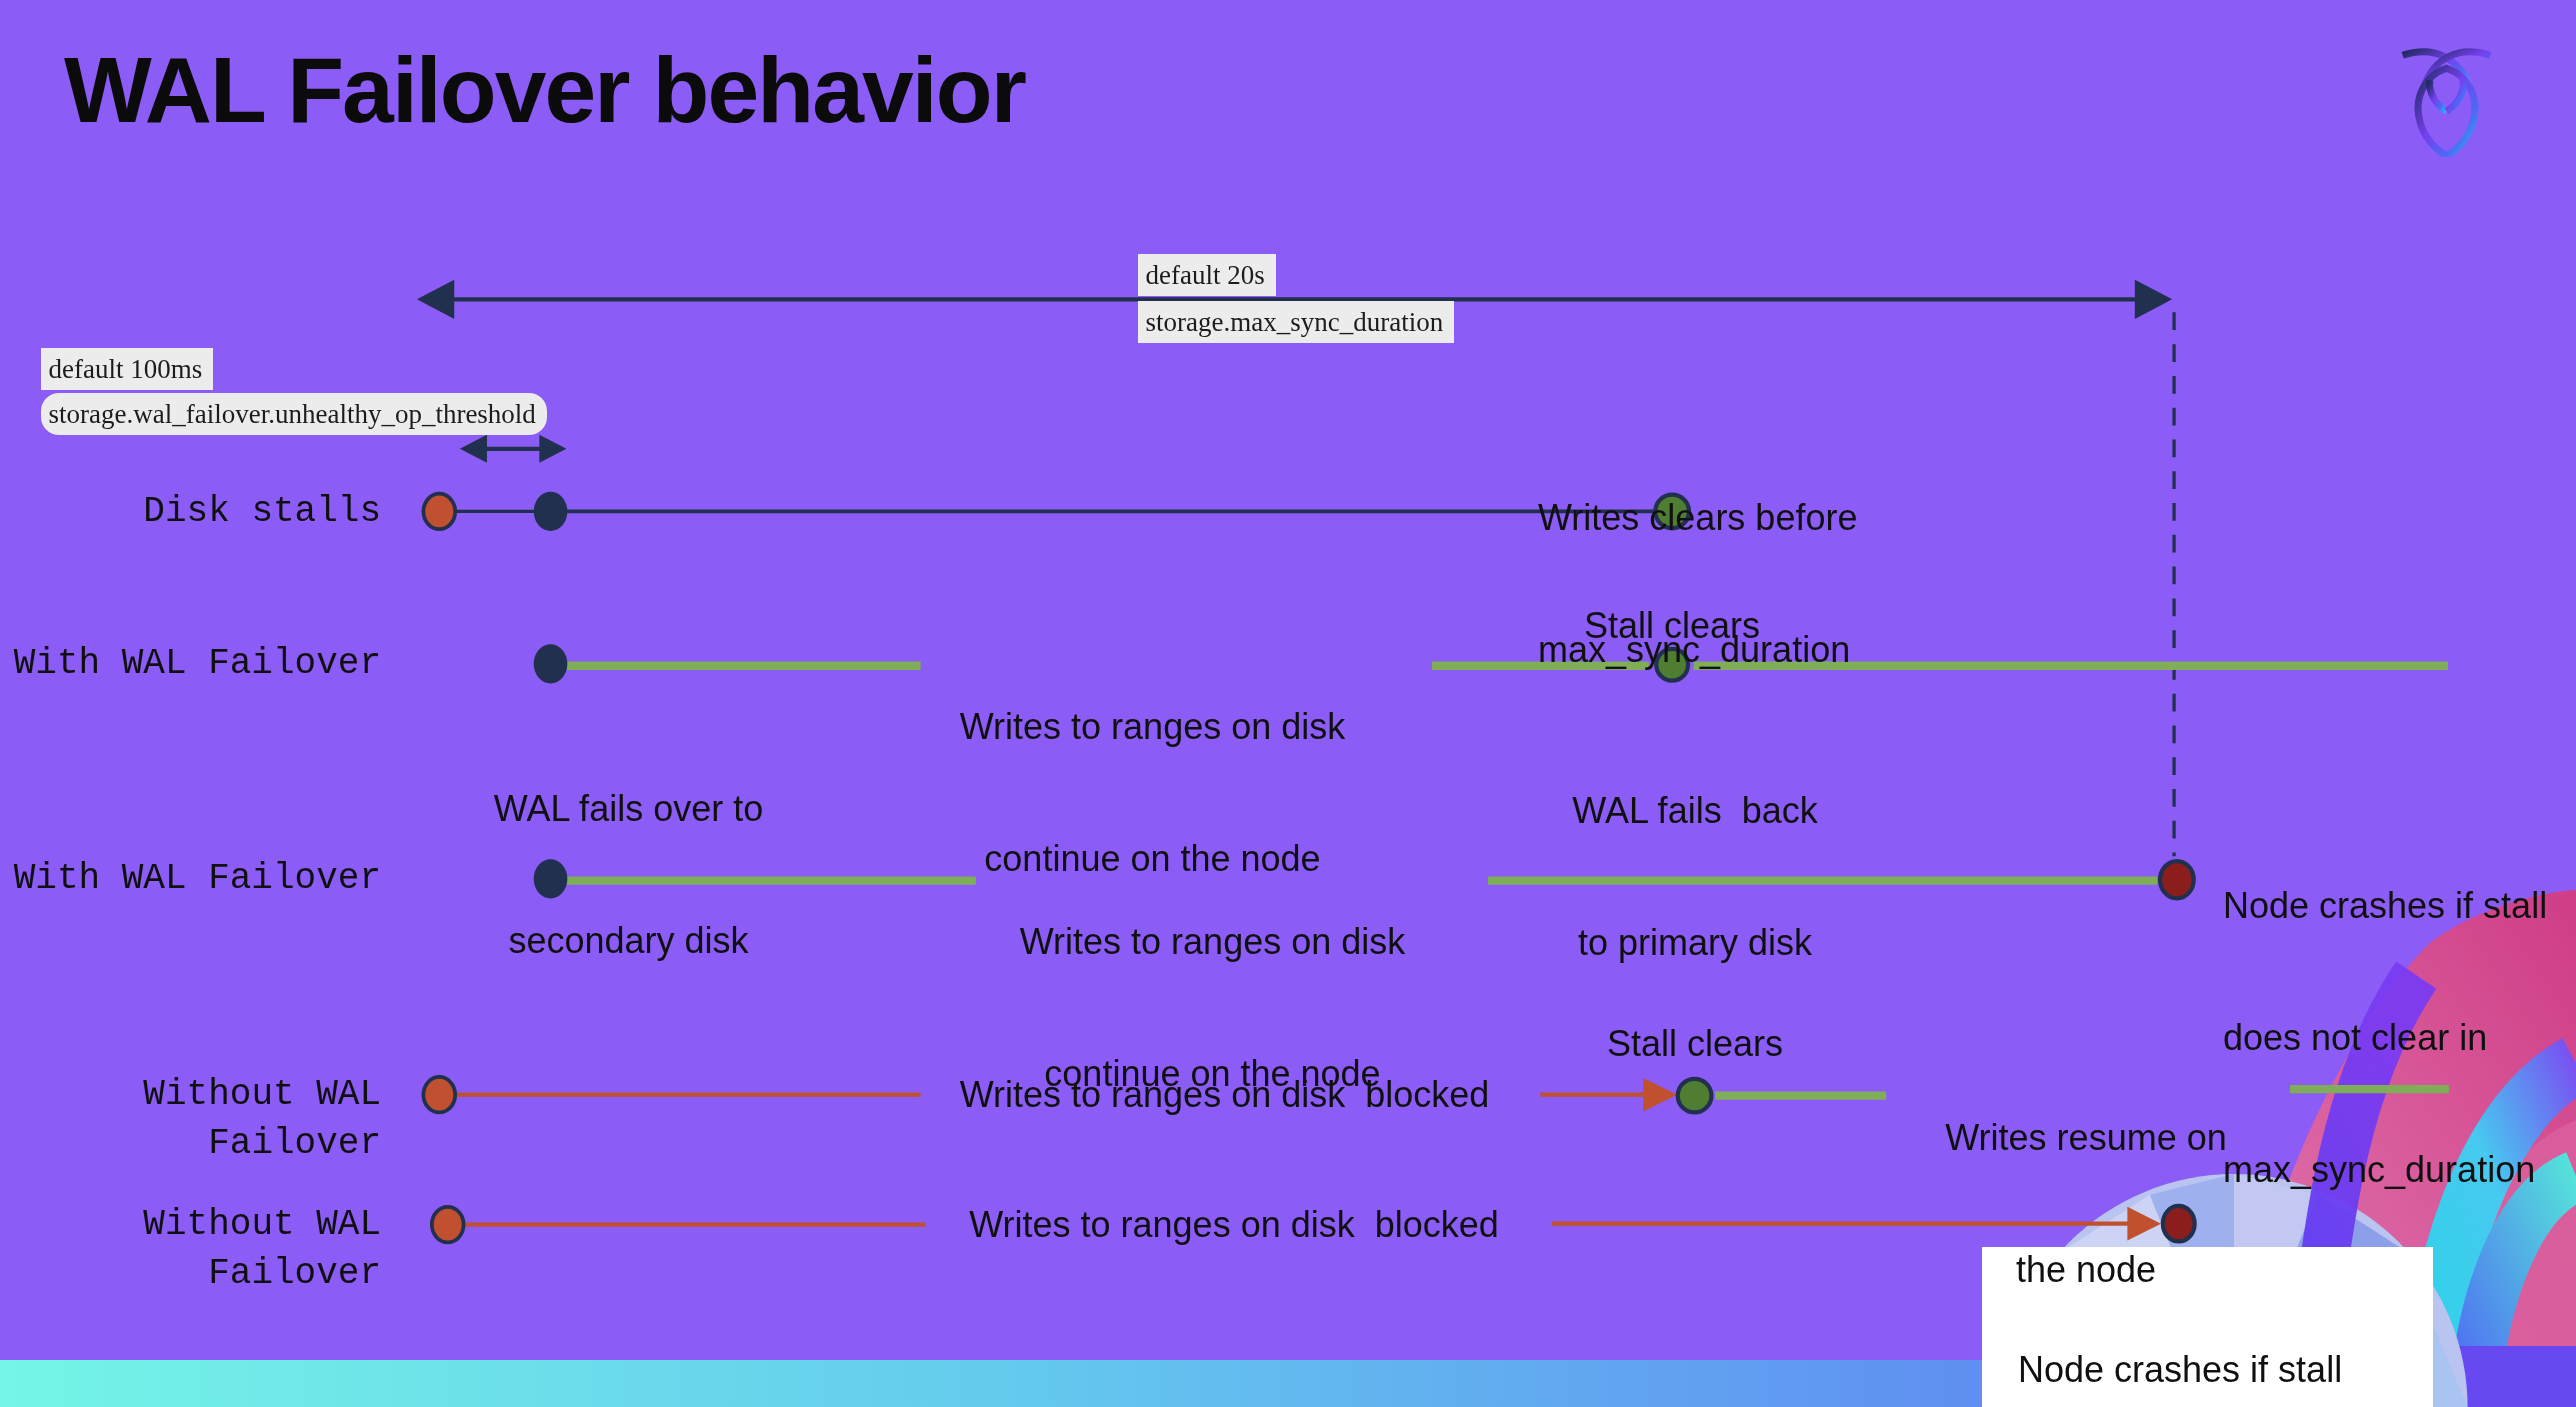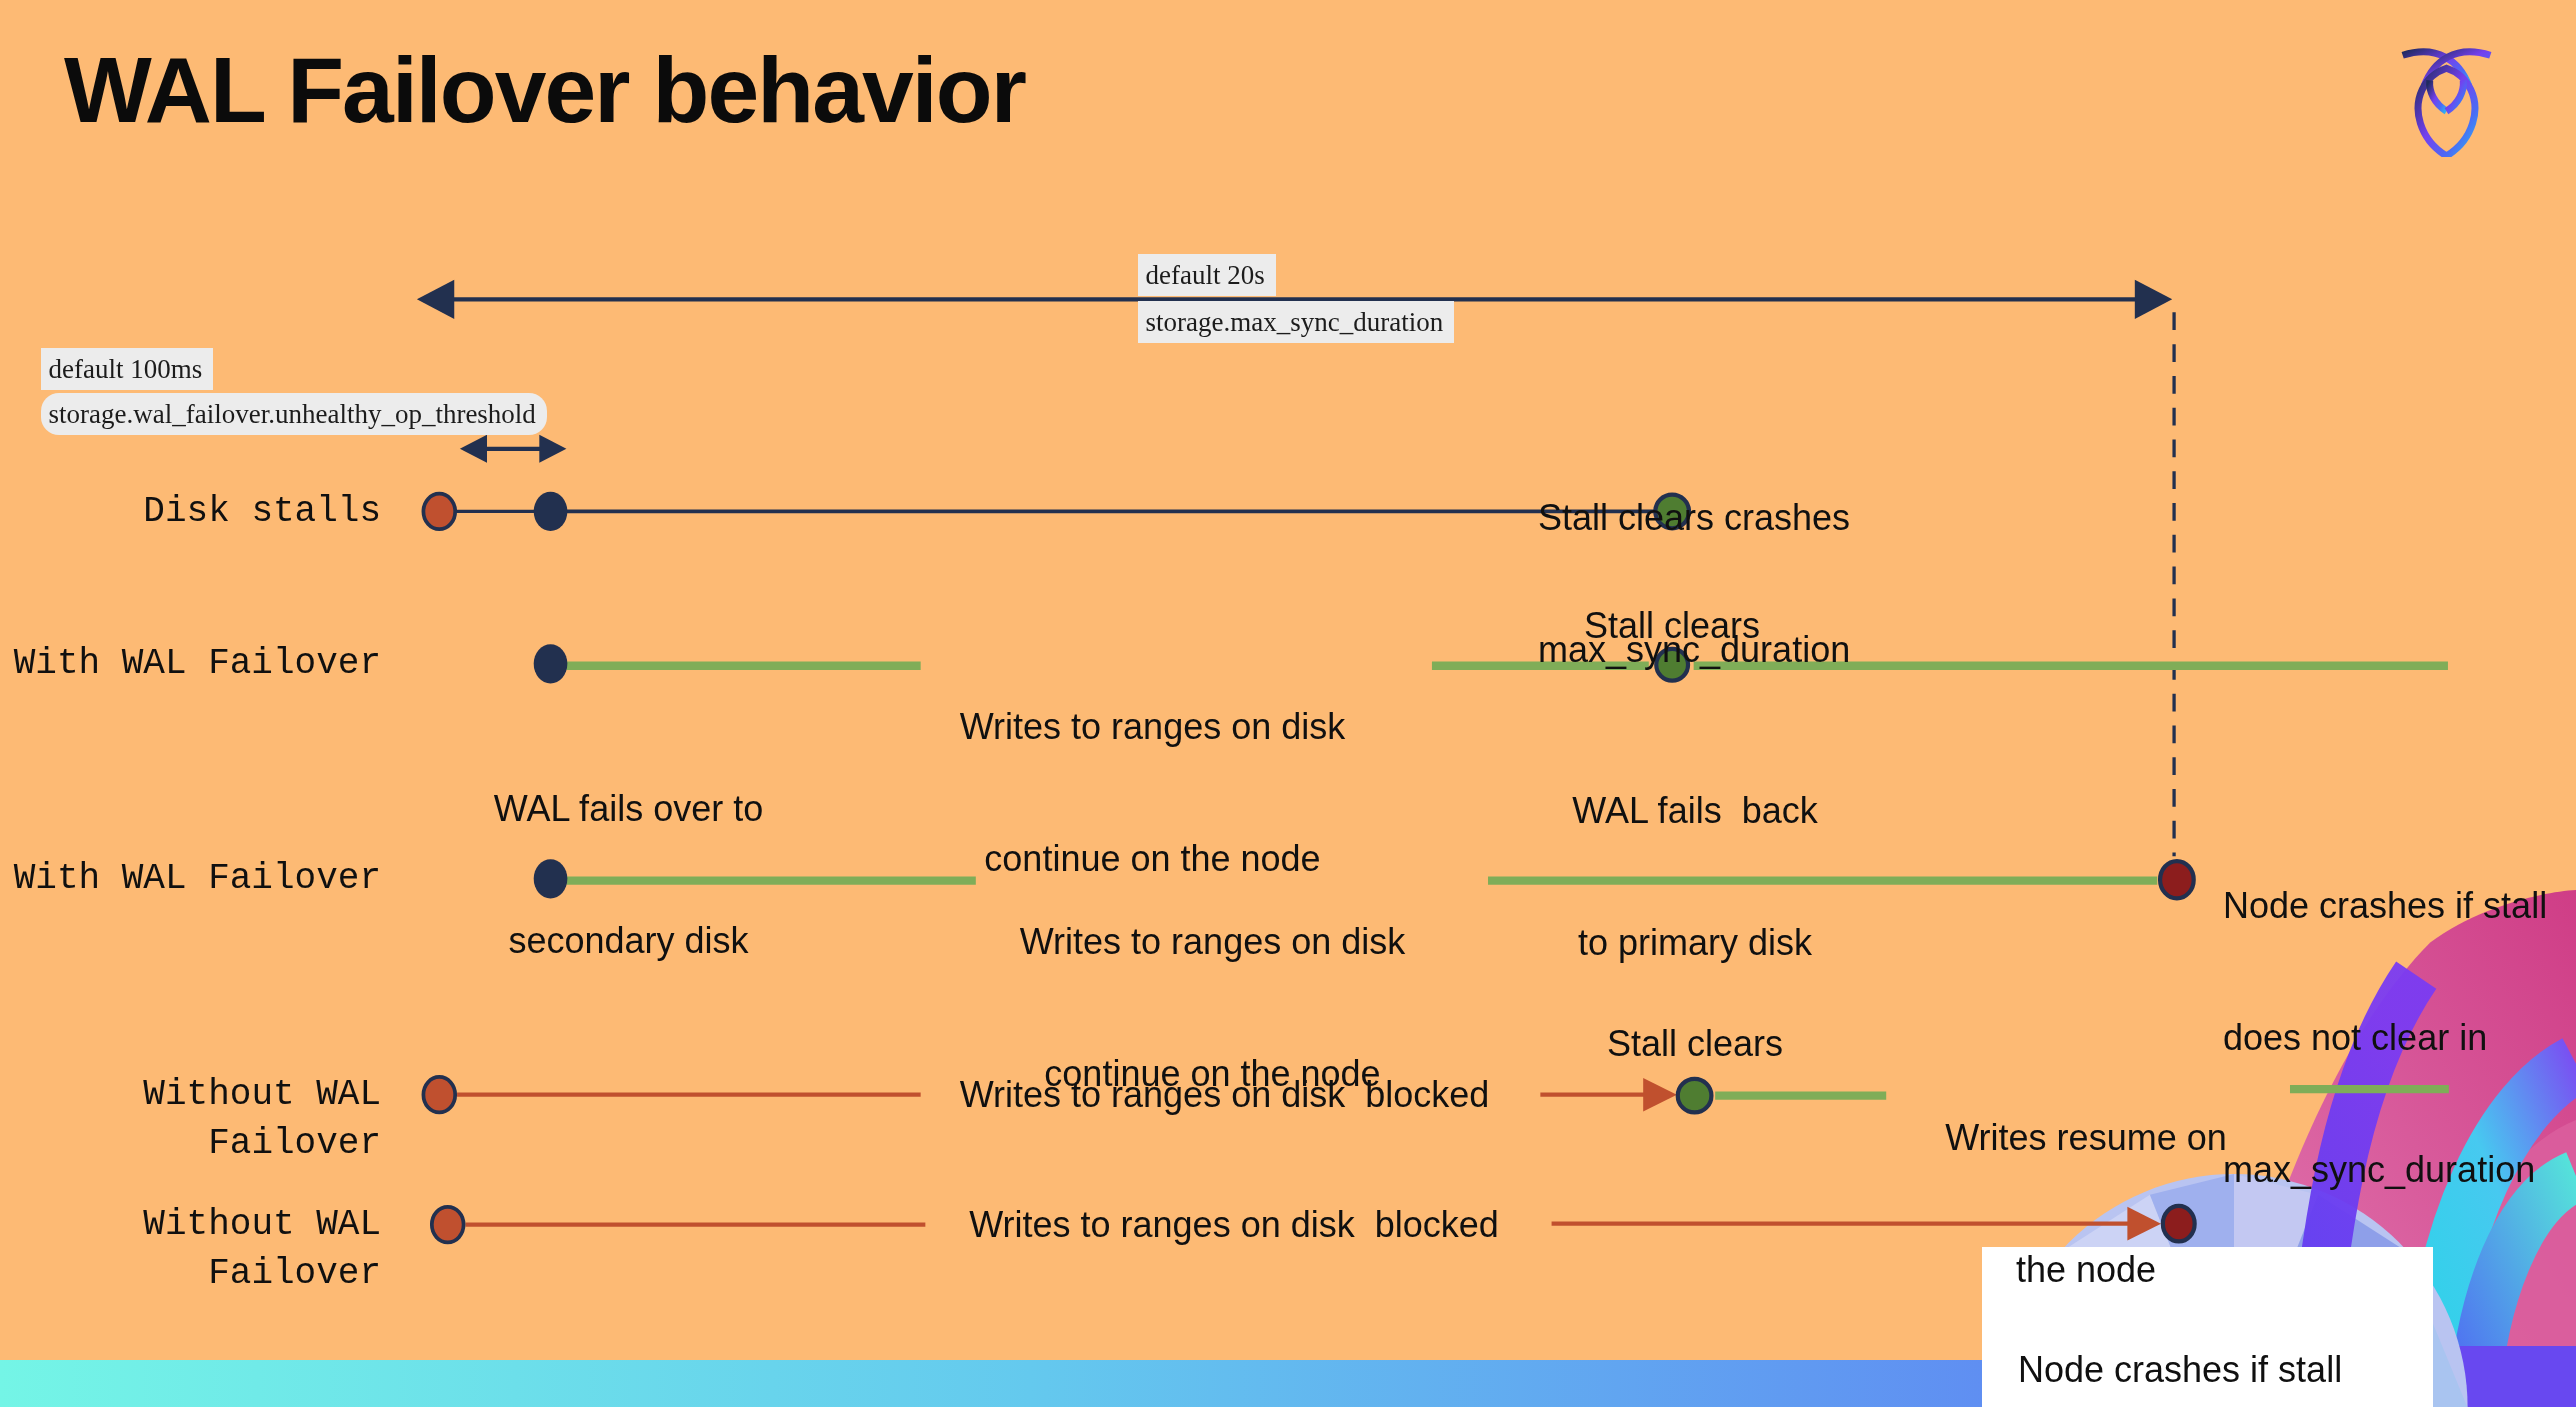--- a/index.html
+++ b/index.html
@@ -1,16 +1,16 @@
 <!DOCTYPE html>
 <html style="font-size:15px"><head>
 <meta charset="utf-8">
 <style>
   html,body{margin:0;padding:0;background:#fff;}
-  .stage{position:relative;width:2576px;height:1408px;background:#fdba74;overflow:hidden;
+  .stage{position:relative;width:2576px;height:1408px;background:#8b5cf6;overflow:hidden;
          font-family:"Liberation Sans",sans-serif;color:#111;}
   .abs{position:absolute;}
   .title{left:64px;top:37px;font-size:93px;font-weight:bold;letter-spacing:-1.9px;color:#0b0b0b;}
   .mono{font-family:Liberation Serif, serif;font-size:27px;color:#1c1c1c;
         background:#ececec;padding:5.6px 11.2px 5.6px 7.5px;display:inline-block;white-space:pre;z-index:5;}
   .note{font-size:36px;line-height:44px;color:#101010;z-index:5;white-space:pre-wrap;}
   .center{text-align:center;}
   .row-label{width:381px;left:0;text-align:right;font-size:36px;line-height:49px;color:#101010;z-index:5;font-family:Liberation Mono, monospace;}
   .lines-layer{left:0;top:0;z-index:3;}
   .artwork{z-index:2;}
@@ -147,21 +147,21 @@
   <div class="abs mono" style="left:41px;top:348px;">default 100ms</div>
   <div class="abs mono" style="left:41px;top:393px;border-radius:18px;">storage.wal_failover.unhealthy_op_threshold</div>
 
   <div class="abs row-label" style="top:487px;">Disk stalls</div>
   <div class="abs row-label" style="top:639px;">With WAL Failover</div>
   <div class="abs row-label" style="top:854px;">With WAL Failover</div>
   <div class="abs row-label" style="top:1070px;">Without WAL Failover</div>
   <div class="abs row-label" style="top:1200px;">Without WAL Failover</div>
 
   <div class="abs note" style="left:1538px;top:408px;">
-    <div>Stall clears crashes</div>
+    <div>Writes clears before</div>
     <div>max_sync_duration</div>
   </div>
 
   <div class="abs note center" style="left:942px;top:617px;width:421px;">
     <div>Writes to ranges on disk</div>
     <div>continue on the node</div>
   </div>
   <div class="abs note center" style="left:1555px;top:604px;width:234px;">Stall clears</div>
   <div class="abs note center" style="left:479px;top:699px;width:299px;">
     <div>WAL fails over to</div>

